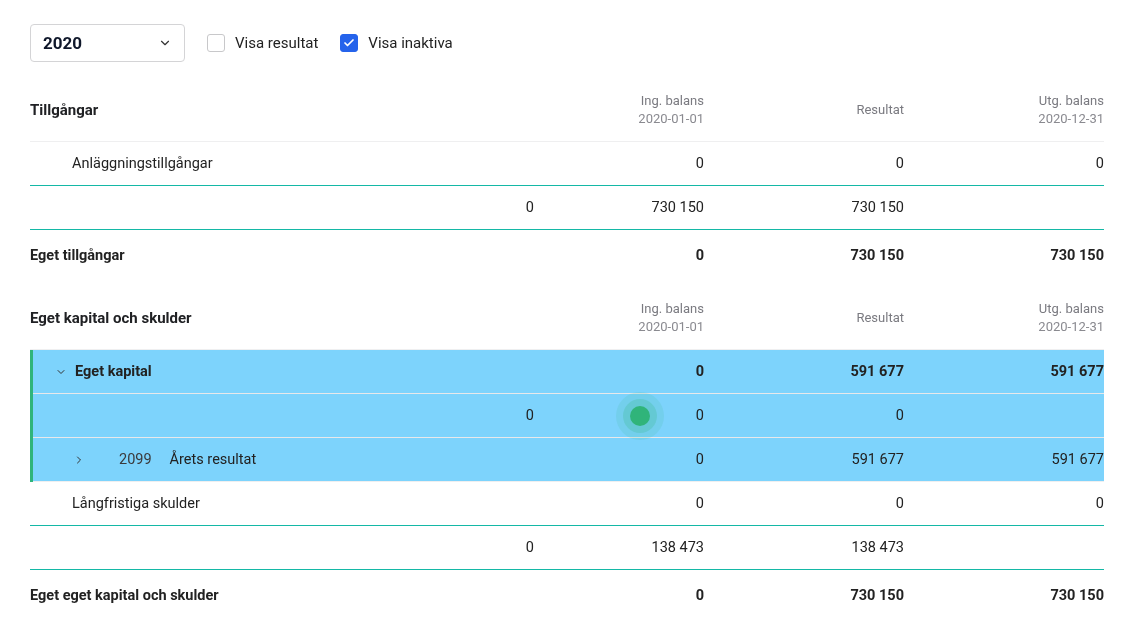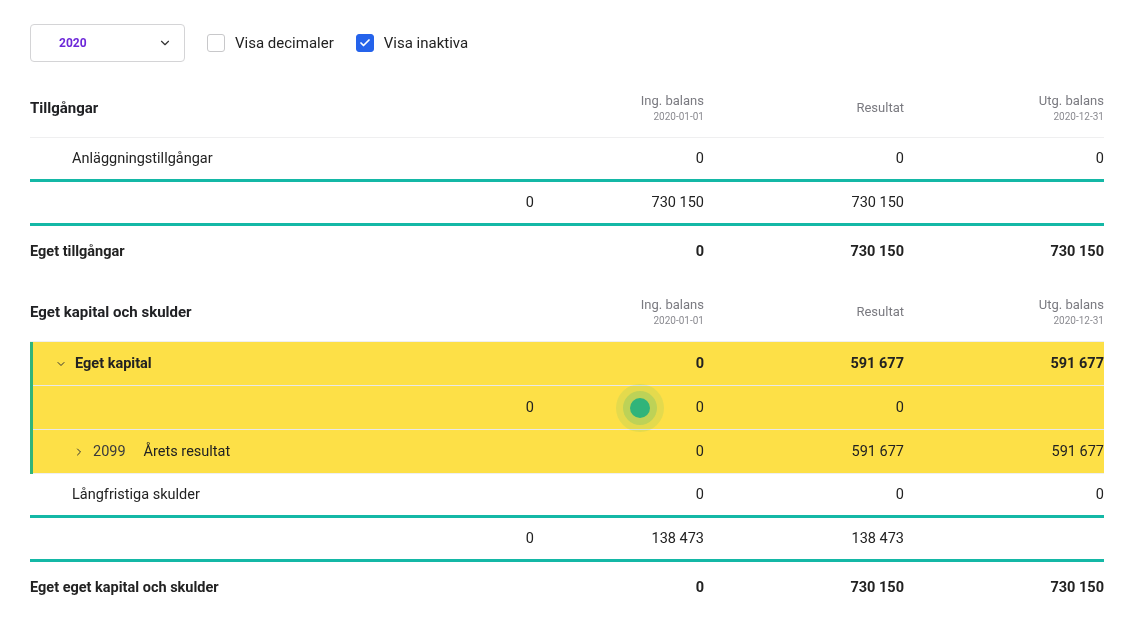--- a/index.html
+++ b/index.html
@@ -29,23 +29,22 @@
     height: 38px;
     border: 1px solid #d4d4d6;
     border-radius: 4px;
     display: flex;
     align-items: center;
     padding: 0 12px;
     cursor: pointer;
   }
   .select-wrap .val {
     font-weight: 700;
-    font-size: 12px;
-    color: #6d28d9;
-    margin-left: 16px;
+    font-size: 17px;
+    color: #0f172a;
   }
   .select-wrap svg {
     position: absolute;
     right: 12px;
     top: 50%;
     transform: translateY(-50%);
   }
 
   .chk {
     display: inline-flex;
@@ -90,26 +89,26 @@
   }
   .col-h {
     text-align: right;
     color: #7a7a80;
     font-size: 13px;
     line-height: 1.35;
   }
   .col-h .sub {
     display: block;
     color: #8a8a90;
-    font-size: 10px;
+    font-size: 13px;
   }
 
   .row {
     height: 44px;
-    border-bottom: 3px solid #14b8a6;
+    border-bottom: 1px solid #14b8a6;
   }
   .row .lcell {
     display: flex;
     align-items: center;
     font-size: 14.5px;
     color: #222;
     height: 100%;
   }
   .row .num {
     text-align: right;
@@ -129,36 +128,37 @@
   .row.total {
     border-bottom: none;
     font-weight: 700;
     padding-top: 6px;
   }
   .row.total .lcell, .row.total .num { font-weight: 700; }
 
   
   .group-open {
     border-left: 3px solid #30b47a;
-    background: #fde047;
+    background: #7dd3fc;
   }
   .group-open .row { border-bottom: 1px solid #e8e8ea; }
   .group-open .row:last-child { border-bottom: 1px solid #efeff0; }
 
   .chev {
     width: 20px;
     display: inline-flex;
     justify-content: center;
     margin-right: 4px;
   }
 
   .acct-code {
     color: #3a3a3c;
     margin-right: 18px;
     font-size: 14.5px;
+    margin-left: 26px;
   }
 
   
   .focus-dot {
     position: absolute;
     width: 48px;
     height: 48px;
     right: 40px;
     top: 50%;
     transform: translateY(-50%);
@@ -182,21 +182,21 @@
   <div class="toolbar">
     <div class="select-wrap">
       <span class="val">2020</span>
       <svg width="14" height="14" viewBox="0 0 24 24" fill="none" stroke="#333" stroke-width="2" stroke-linecap="round" stroke-linejoin="round">
           <polyline points="6 9 12 15 18 9"></polyline>
         </svg>
     </div>
 
     <label class="chk">
       <span class="box"></span>
-      <span class="label">Visa decimaler</span>
+      <span class="label">Visa resultat</span>
     </label>
 
     <label class="chk">
       <span class="box checked">
         <svg width="12" height="12" viewBox="0 0 24 24" fill="none" stroke="#fff" stroke-width="3.5" stroke-linecap="round" stroke-linejoin="round">
             <polyline points="20 6 9 17 4 12"></polyline>
           </svg>
       </span>
       <span class="label">Visa inaktiva</span>
     </label>

